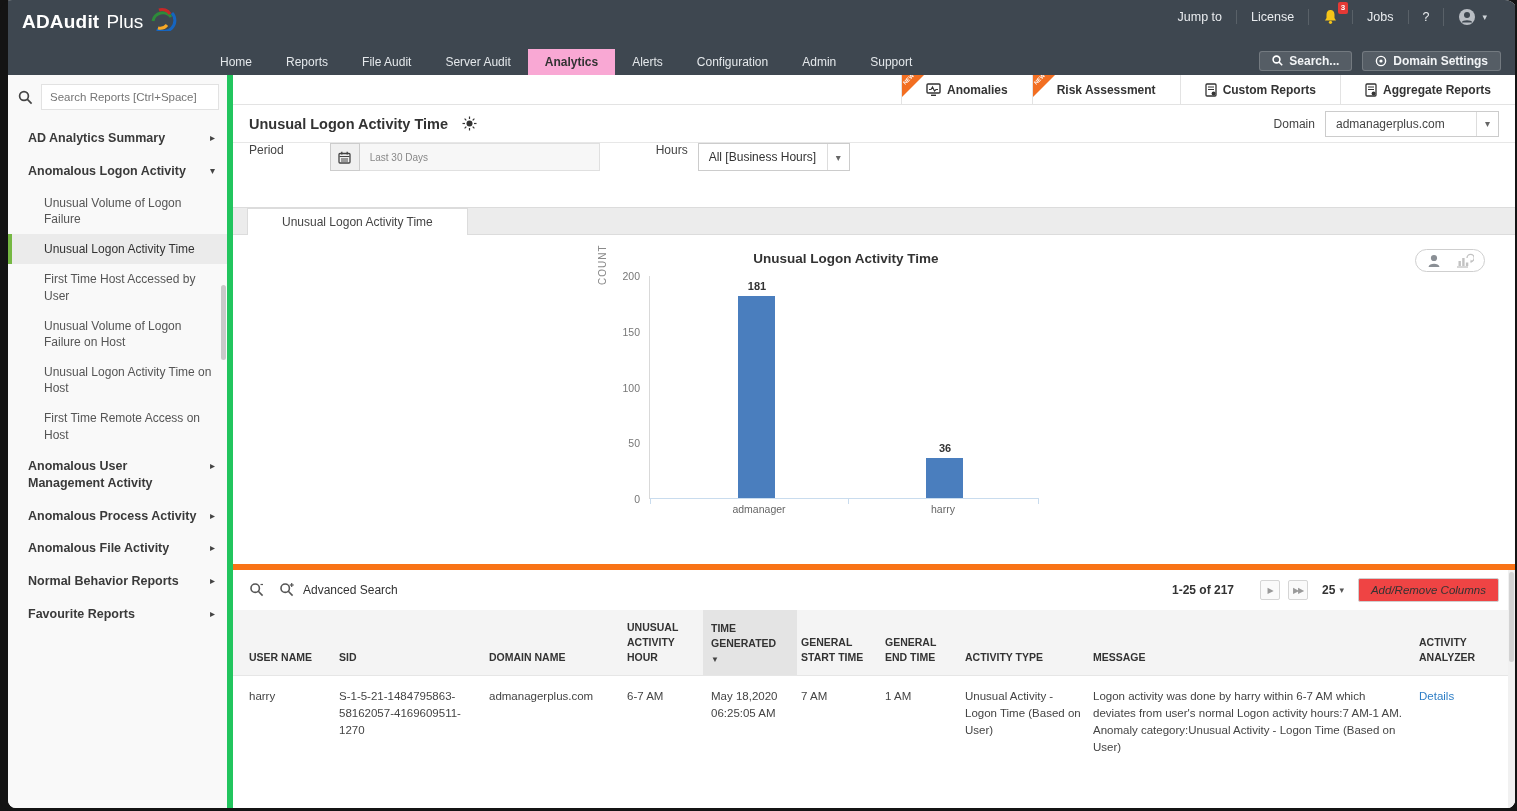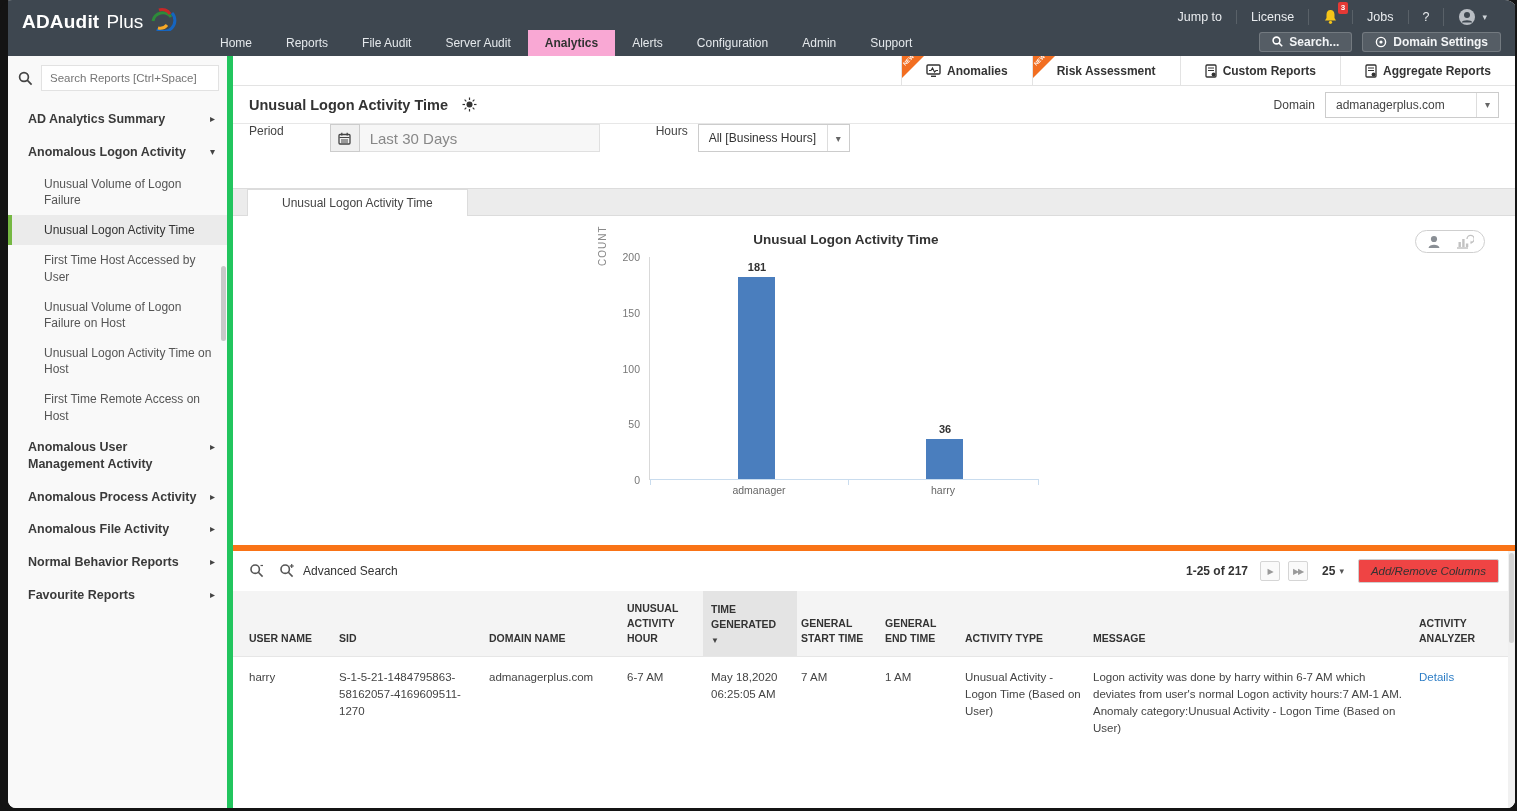--- a/index.html
+++ b/index.html
@@ -14,21 +14,21 @@
   .logo-ad { font-size:19px; font-weight:bold; color:#fff; letter-spacing:.2px; }
   .logo-plus { font-size:19px; color:#fff; font-weight:300; margin-left:5px; }
   .logo-swirl { margin-left:2px; margin-bottom:2px; }
   .nav-util { margin-left:auto; display:flex; align-items:center; font-size:12.5px; margin-top:4px; }
   .nav-util > * { padding:0 14px; cursor:pointer; display:flex; align-items:center; }
   .nav-util > * + * { border-left:1px solid rgba(255,255,255,.14); }
   .bell-wrap { position:relative; }
   .badge { position:absolute; top:-7px; right:4px; background:#E53935; color:#fff; font-size:8px; font-weight:bold; padding:1px 3px; border-radius:2px; line-height:1.2; }
   .avatar-caret { font-size:9px; margin-left:6px; color:#cfd4d9; }
 
-  .nav-row2 { height:26px; display:flex; align-items:stretch; padding-left:195px; }
+  .nav-row2 { height:26px; display:flex; align-items:stretch; padding-left:195px;margin-top:19px; }
   .tabs { display:flex; align-items:stretch; }
   .tab { display:flex; align-items:center; padding:0 17px; font-size:12px; color:#E4E8EB; cursor:pointer; }
   .tab.active { background:#f9a8d4; color:#333; font-weight:bold; }
   .nav-right2 { margin-left:auto; display:flex; align-items:center; gap:10px; padding-right:14px; padding-bottom:3px; }
   .nav-btn { display:flex; align-items:center; gap:6px; background:rgba(255,255,255,.12); border:1px solid rgba(255,255,255,.18); border-radius:3px; font-size:12px; color:#F2F4F6; padding:2px 12px; cursor:pointer; font-weight:bold; }
 
   
   .body { flex:1; display:flex; min-height:0; }
   .sidebar { width:225px; flex:0 0 225px; background:#F9F9F9; border-right:6px solid #22c55e; position:relative; overflow:hidden; }
   .side-search { display:flex; align-items:center; gap:8px; padding:9px 8px 6px 10px; }
@@ -56,21 +56,21 @@
   .domain-wrap { margin-left:auto; display:flex; align-items:center; gap:10px; font-size:12px; color:#444; }
   .select { display:flex; align-items:center; border:1px solid #CCC; background:#fff; height:26px; font-size:12px; color:#444; cursor:pointer; }
   .select .val { padding:0 10px; }
   .select .caret { border-left:1px solid #DDD; padding:0 8px; color:#666; font-size:10px; height:100%; display:flex; align-items:center; }
   .domain-select .val { width:150px; }
 
   .filters { flex:0 0 46px; display:flex; align-items:flex-start; padding:0 16px; gap:10px; }
   .flabel { font-size:12px; color:#444; }
   .period-group { display:flex; margin-left:36px; }
   .cal-btn { width:30px; height:28px; border:1px solid #CCC; background:#F0F0F0; display:flex; align-items:center; justify-content:center; cursor:pointer; }
-  .period-input { width:240px; height:28px; border:1px solid #E0E0E0; border-left:none; background:#F7F7F7; color:#888; font-size:15px; padding:0 10px; outline:none; font-family:inherit; }
+  .period-input { width:240px; height:28px; border:1px solid #E0E0E0; border-left:none; background:#F7F7F7; color:#888; font-size:10px; padding:0 10px; outline:none; font-family:inherit; }
   .hours-label { margin-left:46px; }
   .hours-select { height:28px; }
   .hours-select .val { width:128px; color:#333; }
 
   
   .tabbar { margin-top:18px; flex:0 0 28px; background:#ECECEC; border-top:1px solid #DCDCDC; border-bottom:1px solid #DCDCDC; display:flex; padding-left:14px; }
   .panel-tab { background:#fff; border:1px solid #DCDCDC; border-bottom:none; margin-bottom:-1px; display:flex; align-items:center; padding:0 34px; font-size:12px; color:#444; position:relative; top:0; cursor:pointer; }
 
   .chart-section { position:relative; flex:0 0 329px; background:#fff; }
   .chart-wrap { position:relative; width:470px; margin:0 auto; transform:translateX(-28px); }
@@ -88,21 +88,21 @@
   .xlab { position:absolute; top:4px; width:120px; text-align:center; font-size:10.5px; color:#666; }
   .chart-toggle { position:absolute; top:14px; right:30px; display:flex; border:1px solid #CFCFCF; border-radius:13px; background:#fff; padding:3px 10px; gap:14px; align-items:center; }
   .chart-toggle .tgl { cursor:pointer; display:flex; }
 
   
   .table-section { flex:1; border-top:6px solid #f97316; position:relative; min-height:0; overflow:hidden; }
   .table-toolbar { height:40px; display:flex; align-items:center; padding:0 16px; }
   .tsearch { display:flex; align-items:center; gap:14px; }
   .adv-label { font-size:12px; color:#333; margin-left:-6px; cursor:pointer; }
   .tpag { margin-left:auto; display:flex; align-items:center; gap:8px; font-size:12px; color:#333; }
-  .pag-range { font-weight:bold; margin-right:4px; }
+  .pag-range { font-weight:bold; margin-right:18px; }
   .pag-btn { width:20px; height:20px; border:1px solid #D5D5D5; border-radius:2px; background:#FAFAFA; color:#9A9A9A; font-size:8px; display:flex; align-items:center; justify-content:center; cursor:pointer; letter-spacing:-1px; }
   .pagesize { display:flex; align-items:center; gap:4px; font-weight:bold; cursor:pointer; margin:0 6px; }
   .pagesize .caret { font-size:9px; color:#555; }
   .addcols-btn { border:1px solid #CFCFCF; border-radius:2px; background:#ef4444; font-size:11.5px; color:#333; padding:5px 12px; cursor:pointer; font-family:inherit;font-style:italic; }
 
   .grid { display:grid; grid-template-columns:78px 138px 126px 72px 78px 72px 68px 116px 1fr 80px; column-gap:12px; padding:0 16px; }
   .thead { background:#F4F4F4; }
   .th { font-size:10.5px; font-weight:bold; color:#333; text-transform:uppercase; line-height:1.45; display:flex; flex-direction:column; justify-content:flex-end; padding:10px 0 9px; }
   .th.sorted { background:#E4E4E4; margin:0 -8px; padding-left:8px; padding-right:8px; }
   .sort-caret { font-size:8px; color:#444; margin-top:3px; }

